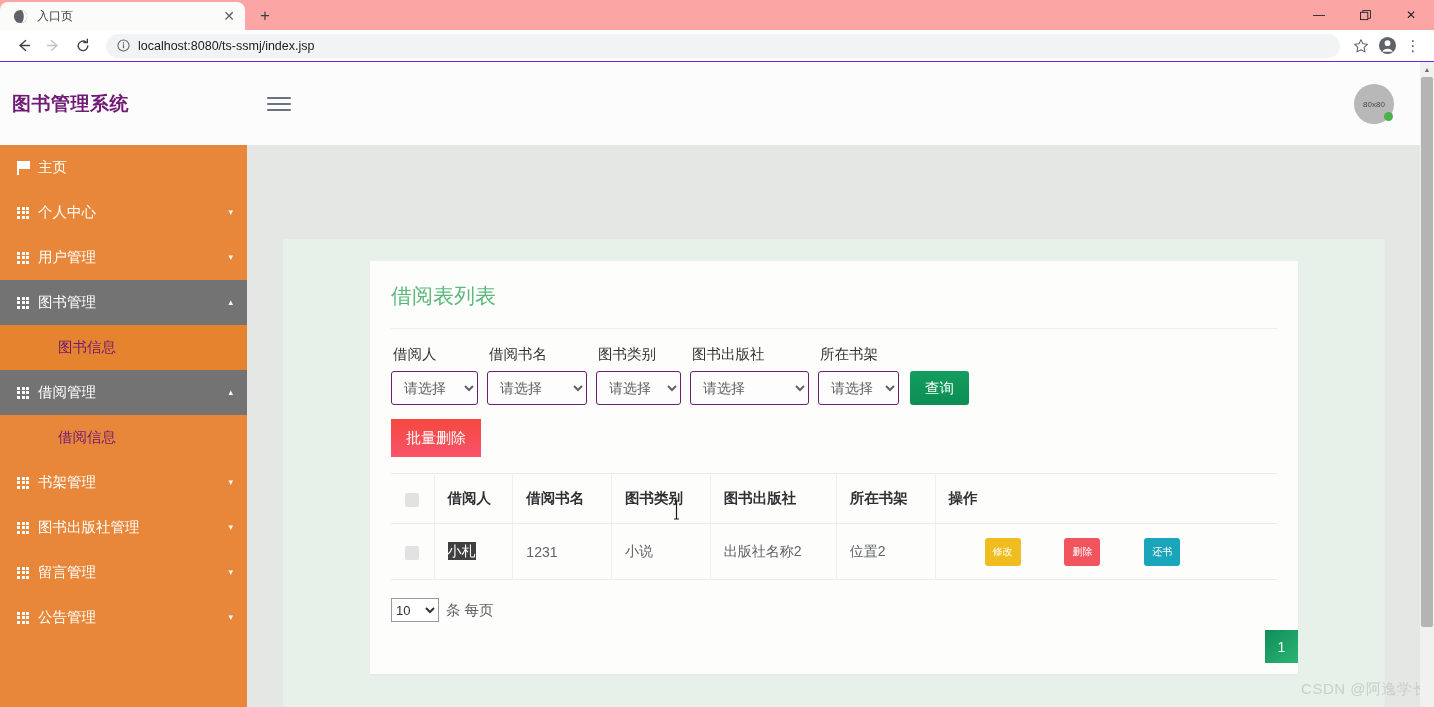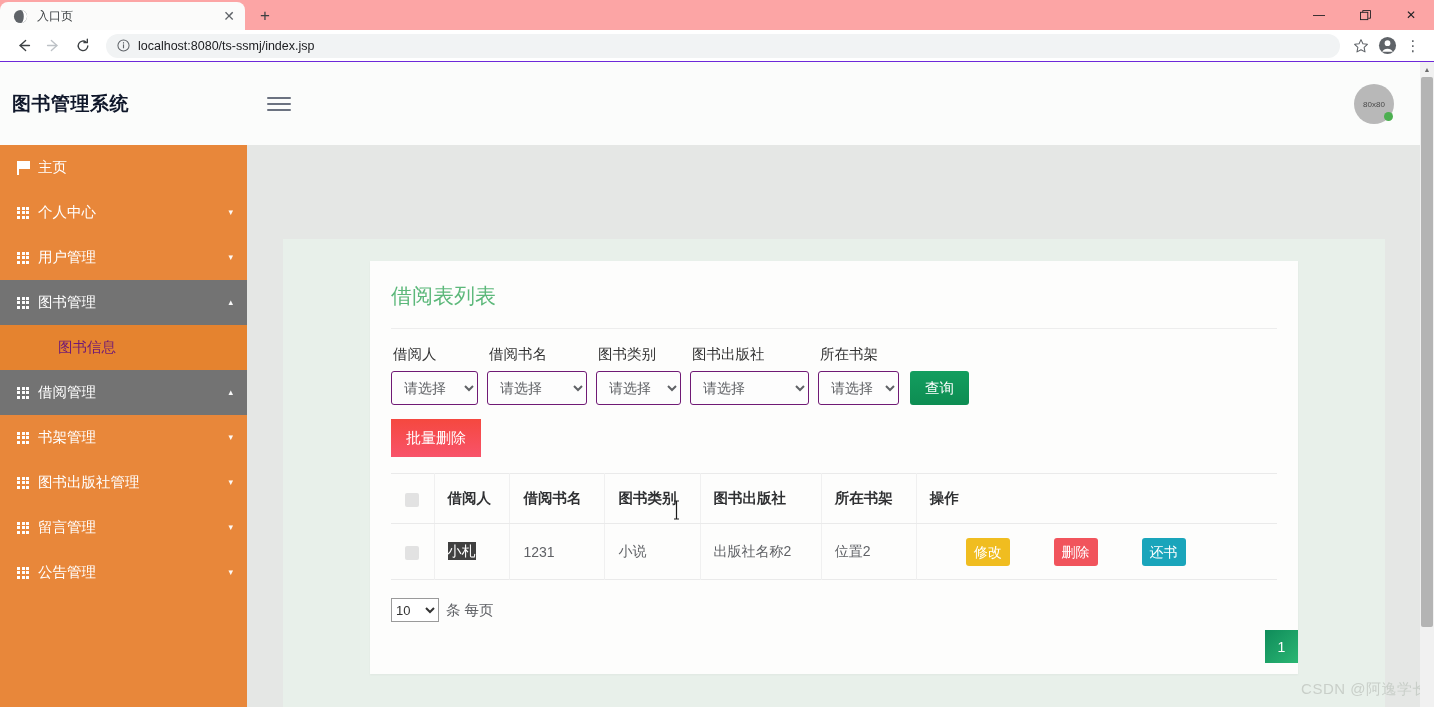--- a/index.html
+++ b/index.html
@@ -98,21 +98,21 @@
 
   
   .app-header {
     position: absolute; left: 0; top: 0;
     width: 1420px; height: 83px;
     background: #fbfcfb;
     display: flex; align-items: center;
   }
   .app-title {
     margin-left: 12px; width: 235px;
-    font-size: 19px; font-weight: bold; color: #0f172a;
+    font-size: 19px; font-weight: bold; color: #701a75;
     letter-spacing: 0.5px;
   }
   .hamburger {
     margin-left: 20px;
     width: 26px; height: 22px;
     display: flex; flex-direction: column; justify-content: center;
     gap: 4px;
   }
   .hamburger span {
     display: block; height: 2px; width: 24px;
@@ -290,21 +290,21 @@
   }
   .sel-text {
     background: #404040; color: #fff;
     padding: 1px 0;
   }
   .btn-sm {
     display: inline-block;
     height: 28px; line-height: 28px;
     padding: 0 8px; margin-right: 4px;
     border-radius: 3px; border: none;
-    color: #fff; font-size: 14px;
+    color: #fff; font-size: 10px;
     font-family: "Liberation Sans", sans-serif;
     vertical-align: middle;
     margin-left: 36px;
   }
   .btn-edit   { background: #f0bd20; }
   .btn-del    { background: #f1545c; }
   .btn-return { background: #1aa5bb; }
 
   .pager-row {
     display: flex; align-items: center;
@@ -524,20 +524,21 @@
             <i></i>
             <i></i>
             <i></i>
             <i></i>
             <i></i>
           </span>
         </span>
       <span class="nav-label">借阅管理</span>
       <span class="caret">▴</span>
     </div>
+    <div class="sub-item">借阅信息</div>
 
     <div class="nav-item">
       <span class="nav-icon">
           <span class="grid-icon">
             <i></i>
             <i></i>
             <i></i>
             <i></i>
             <i></i>
             <i></i>

